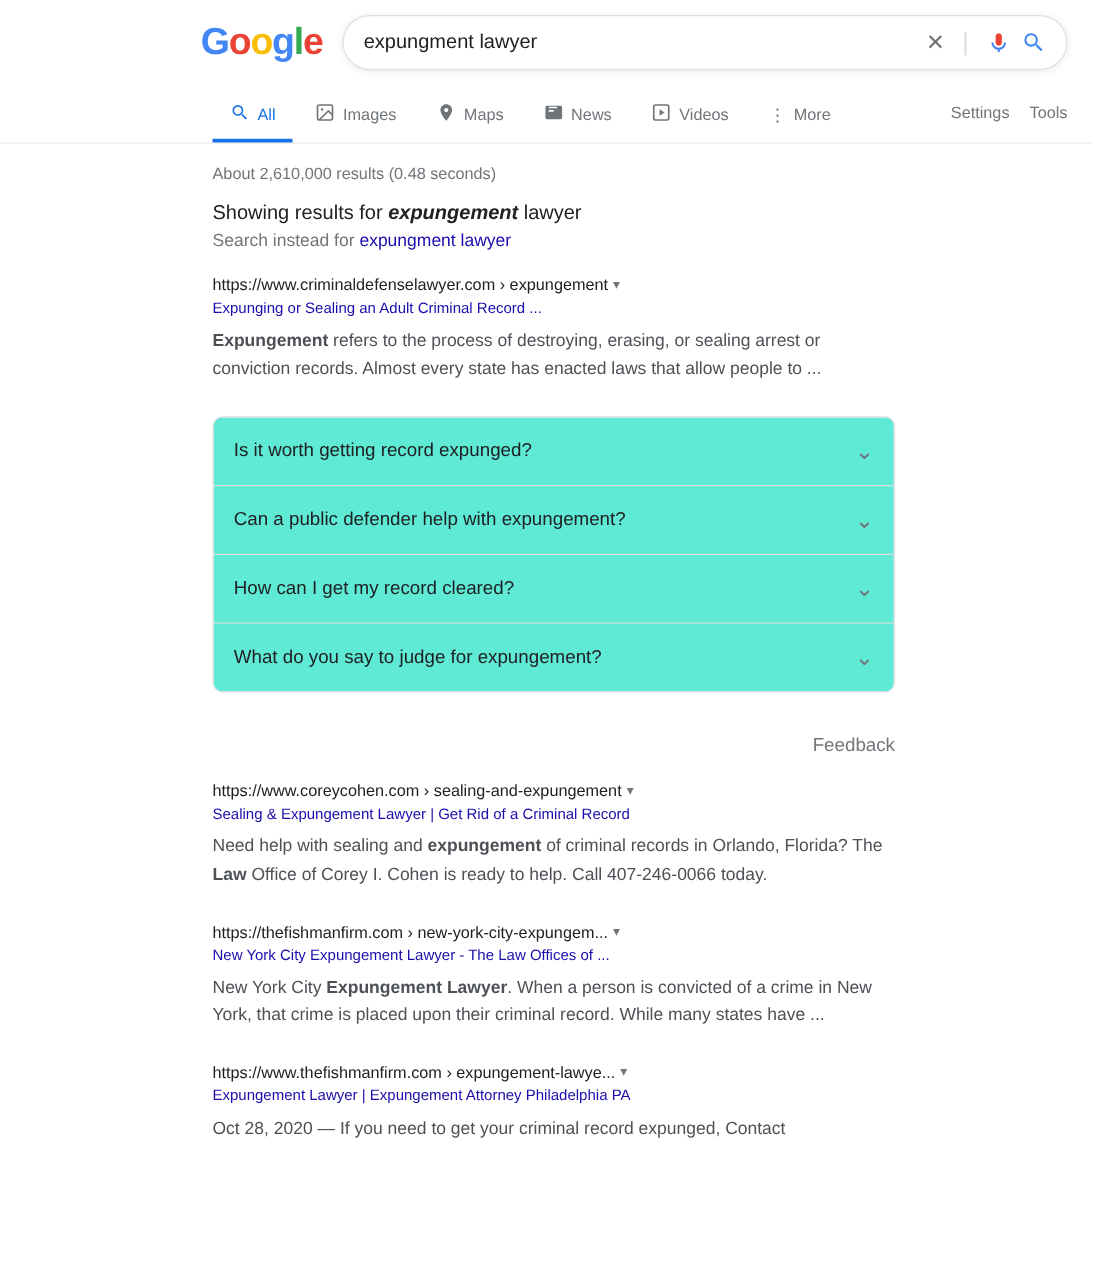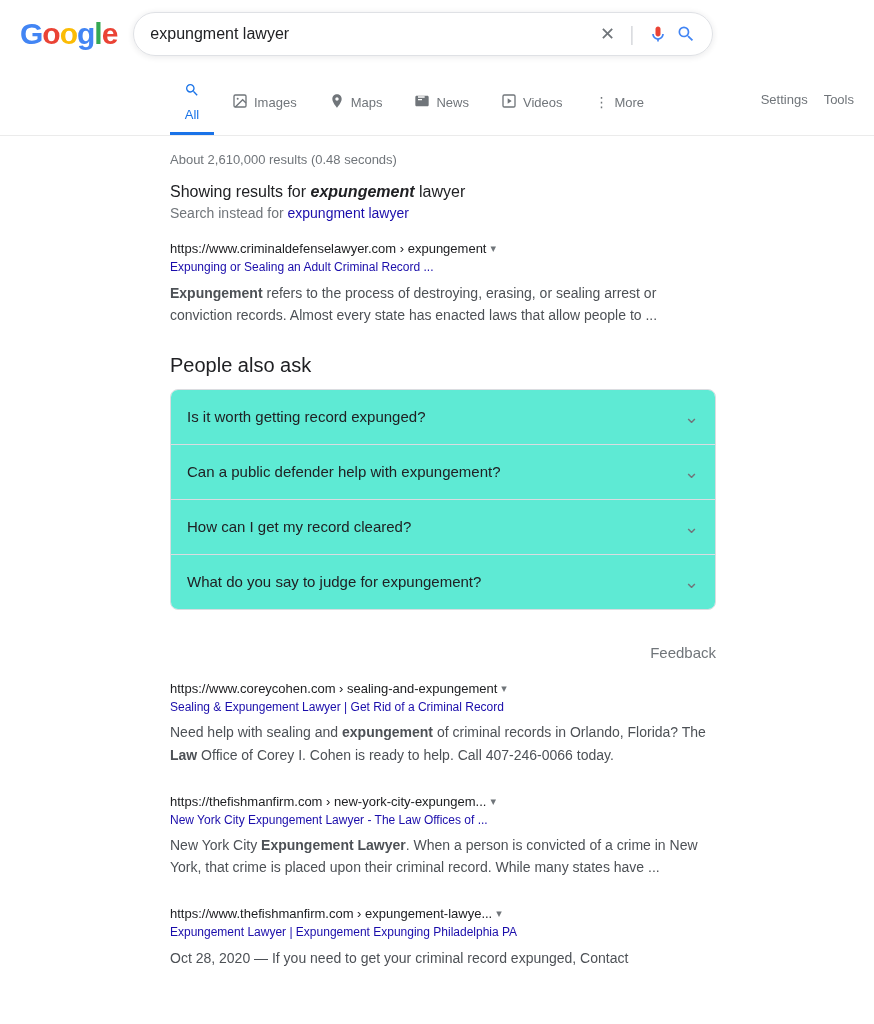--- a/index.html
+++ b/index.html
@@ -11,20 +11,21 @@
       width: 874px;
       min-height: 1024px;
     }
 
     
     .header {
       display: flex;
       align-items: center;
       padding: 12px 20px 4px 20px;
       gap: 16px;
+      justify-content: flex-end;
     }
     .logo-container {
       display: flex;
       align-items: center;
       flex-shrink: 0;
     }
     .logo-text {
       font-size: 30px;
       font-weight: bold;
       letter-spacing: -1px;
@@ -89,21 +90,20 @@
       padding: 10px 14px;
       cursor: pointer;
       color: #70757a;
       font-size: 13px;
       border-bottom: 3px solid transparent;
       text-decoration: none;
     }
     .nav-tab.active {
       color: #1a73e8;
       border-bottom: 3px solid #1a73e8;
-      flex-direction: column;
     }
     .nav-tab .tab-icon {
       font-size: 14px;
     }
     .nav-settings {
       margin-left: auto;
       display: flex;
       align-items: center;
       gap: 16px;
       padding-right: 20px;
@@ -336,21 +336,20 @@
       <span>https://www.criminaldefenselawyer.com › expungement</span>
       <span class="dropdown-arrow">▾</span>
     </div>
     <a class="result-title">Expunging or Sealing an Adult Criminal Record ...</a>
     <div class="result-snippet">
       <strong>Expungement</strong><span> refers to the process of destroying, erasing, or sealing arrest or conviction records. Almost every state has enacted laws that allow people to ...</span>
     </div>
   </div>
 
   <div class="paa-block">
-    <h2 class="paa-title">People also ask</h2>
     <div class="paa-border">
       <div class="paa-item">
         <span class="paa-question">Is it worth getting record expunged?</span>
         <span class="paa-chevron">⌄</span>
       </div>
       <div class="paa-item">
         <span class="paa-question">Can a public defender help with expungement?</span>
         <span class="paa-chevron">⌄</span>
       </div>
       <div class="paa-item">
@@ -388,19 +387,19 @@
     <div class="result-snippet">
       <span>New York City </span><strong>Expungement Lawyer</strong><span>. When a person is convicted of a crime in New York, that crime is placed upon their criminal record. While many states have ...</span>
     </div>
   </div>
 
   <div class="result-block">
     <div class="result-url">
       <span>https://www.thefishmanfirm.com › expungement-lawye...</span>
       <span class="dropdown-arrow">▾</span>
     </div>
-    <a class="result-title">Expungement Lawyer | Expungement Expunging Philadelphia PA</a>
+    <a class="result-title">Expungement Lawyer | Expungement Attorney Philadelphia PA</a>
     <div class="result-snippet">
       <span>Oct 28, 2020 — If you need to get your criminal record expunged, Contact </span>
     </div>
   </div>
 
 </div>
 
 </body></html>

